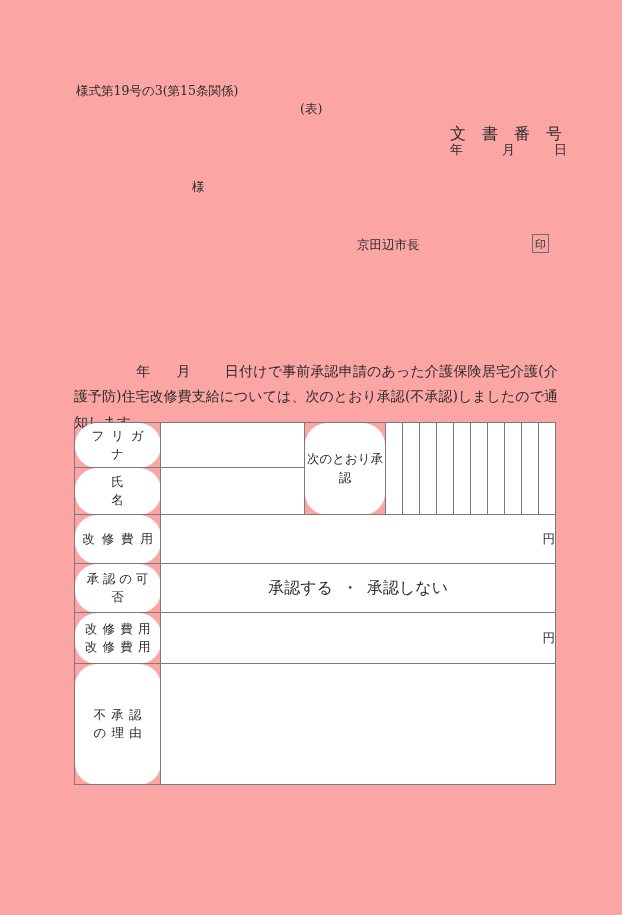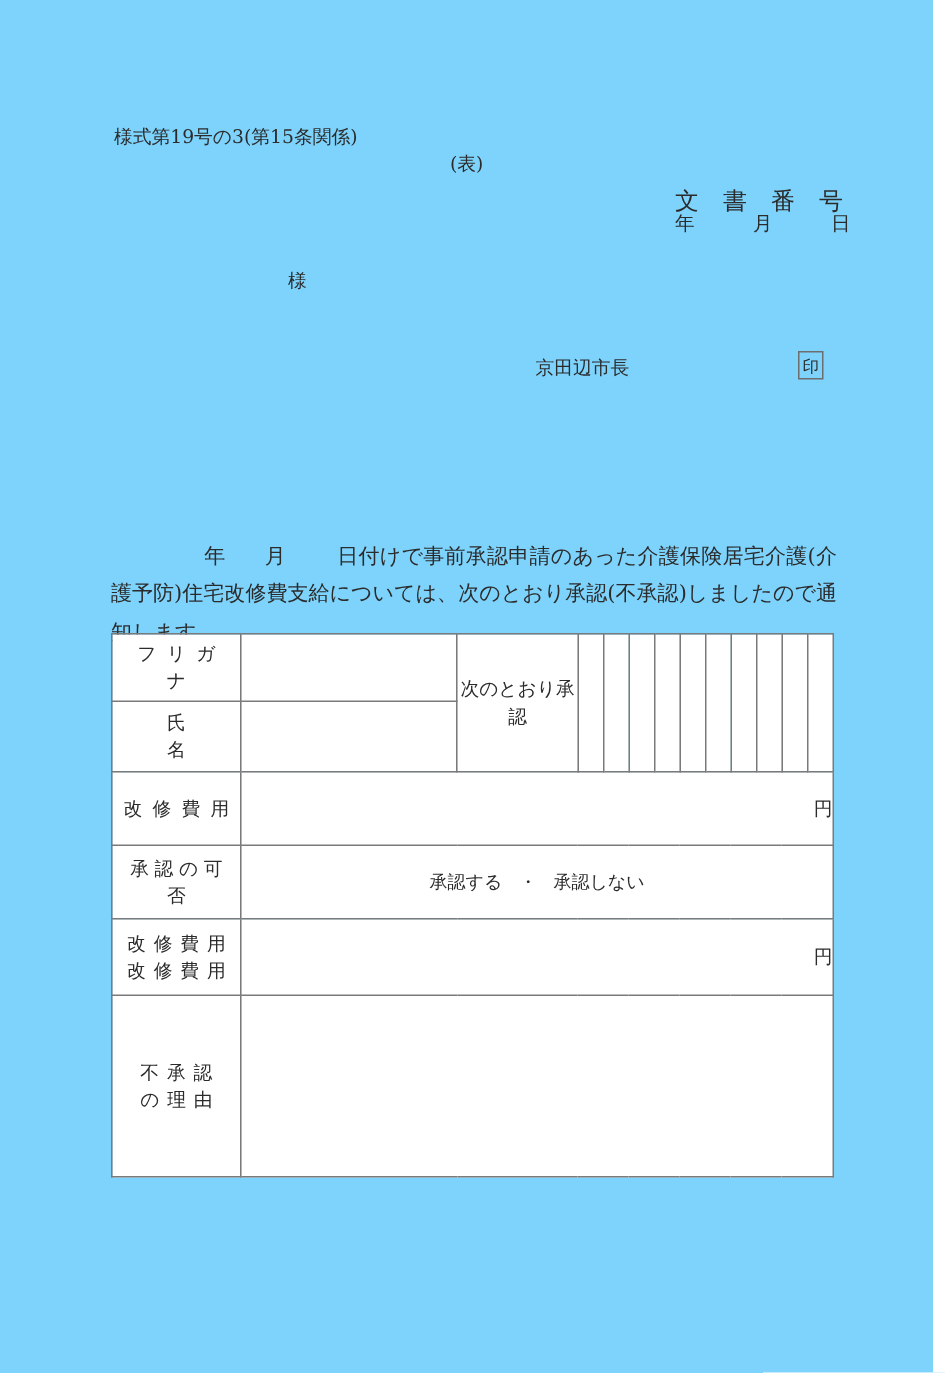--- a/index.html
+++ b/index.html
@@ -9,21 +9,21 @@
     background: #ffffff;
   }
   body {
     font-family: "DejaVu Serif", "Liberation Serif", serif;
     color: #2b2b2b;
   }
   .page {
     position: relative;
     width: 622px;
     height: 915px;
-    background: #7dd3fc;
+    background: #fca5a5;
     overflow: hidden;
   }
 
   
   .abs { position: absolute; }
   .t   { font-size: 12.5px; line-height: 1.5; white-space: pre; }
 
   
   .form-no      { left: 76px;  top: 82px;  font-size: 12.5px; }
   .omote        { left: 300px; top: 100px; font-size: 12.5px; }
@@ -82,34 +82,35 @@
     border: 1px solid #7a7a7a;
     padding: 0;
     vertical-align: middle;
     background: #fff;
   }
   .lbl {
     text-align: center;
     font-size: 12.5px;
     line-height: 1.45;
     padding: 0 4px;
+    border-radius: 22px;
   }
   .lbl .wide  { letter-spacing: 0.55em; padding-left: 0.55em; display:inline-block; }
   .lbl .wide2 { letter-spacing: 0.30em; padding-left: 0.30em; display:inline-block; }
   .lbl .name-sp { letter-spacing: 2.2em; padding-left: 2.2em; display:inline-block; }
   .lbl .two   { letter-spacing: 0.42em; padding-left: 0.42em; display:block; }
 
   .yen-cell {
     text-align: right;
     padding-right: 44px;
     font-size: 12.5px;
   }
   .approve-cell {
     text-align: center;
-    font-size: 12px;
+    font-size: 16px;
   }
   .approve-cell .mid { display: inline-block; width: 34px; text-align: center; }
 
   .num-box { width: 17px; }
 </style>
 </head>
 <body>
 
 <div class="page">
 

